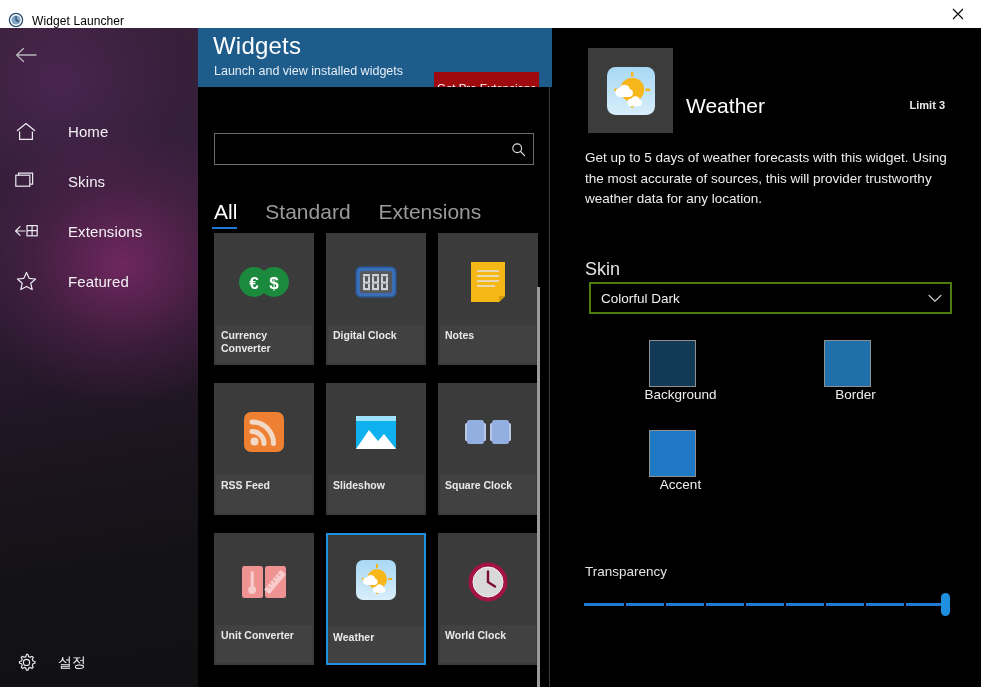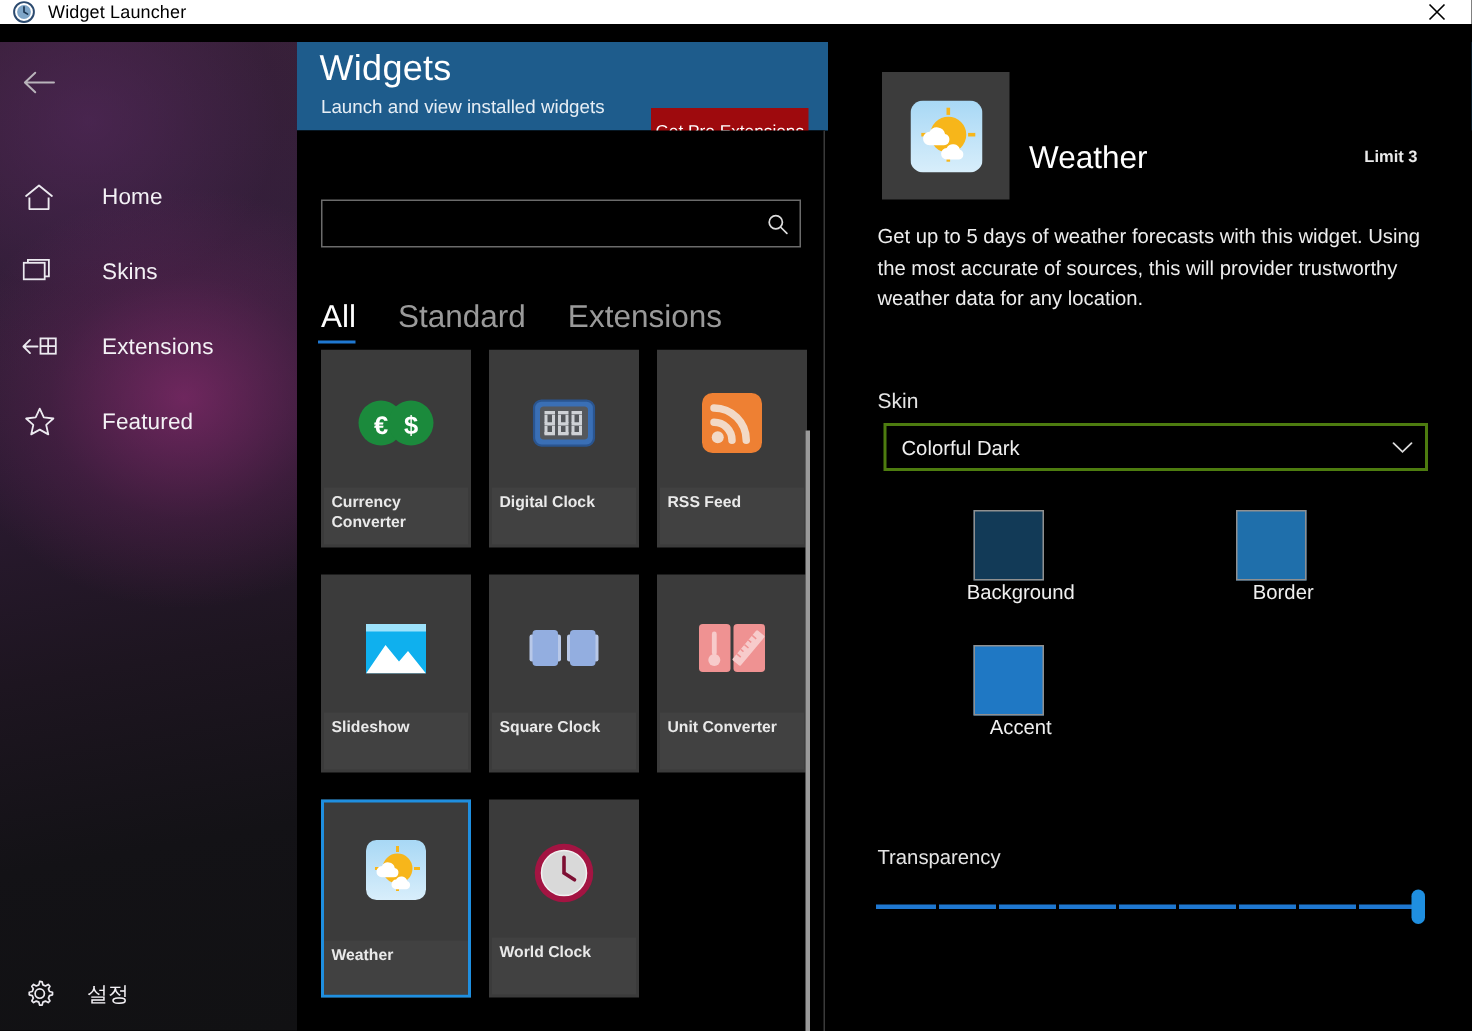--- a/index.html
+++ b/index.html
@@ -6,23 +6,23 @@
   html, body {
     width: 981px; height: 687px;
     overflow: hidden;
     background: #000;
     font-family: "Liberation Sans", sans-serif;
     -webkit-font-smoothing: antialiased;
   }
 
   
   .titlebar {
-    position: absolute; left: 0; top: 0; width: 981px; height: 16px;
+    position: absolute; left: 0; top: 0; width: 981px; height: 28px;
     background: #ffffff;
-    display: flex; align-items: center;
+    display: flex; align-items: flex-end;
   }
   .titlebar-icon {
     width: 16px; height: 16px; margin-left: 8px; margin-right: 8px;
     flex: 0 0 auto;
   }
   .titlebar-title {
     font-size: 12px; color: #000; letter-spacing: 0.1px;
   }
   .titlebar-close {
     margin-left: auto; width: 46px; height: 28px;
@@ -182,21 +182,21 @@
   }
   .detail-limit {
     position: absolute; right: 36px; top: 71px;
     font-size: 11px; font-weight: bold; color: #eaeaea;
   }
   .detail-desc {
     position: absolute; left: 33px; top: 120px; width: 375px;
     font-size: 13.5px; color: #ededed; line-height: 1.52;
   }
   .field-label {
-    position: absolute; font-size: 14px; color: #e4e4e4;
+    position: absolute; font-size: 18px; color: #e4e4e4;
   }
   .skin-label { left: 33px; top: 231px; }
   .skin-select {
     position: absolute; left: 37px; top: 254px; width: 363px; height: 32px;
     border: 2px solid #4d7c0f; background: #000;
     display: flex; align-items: center; cursor: pointer;
   }
   .skin-value { font-size: 13.5px; color: #f0f0f0; padding-left: 10px; flex: 1 1 auto; }
   .skin-caret { width: 30px; flex: 0 0 30px; display: flex; align-items: center; justify-content: center; color: #d8d8d8; }
 
@@ -380,20 +380,35 @@
                 <rect x="26" y="15.5" width="7" height="2.2"></rect>
               <rect x="26" y="18" width="2" height="5.5"></rect>
                 <rect x="31" y="18" width="2" height="5.5"></rect>
               <rect x="26" y="22" width="7" height="2.2"></rect>
             </g>
           </svg>
         </div>
         <div class="tile-caption">Digital Clock</div>
       </div>
 
+      <div class="tile">
+        <div class="tile-art">
+          <svg width="40" height="44" viewBox="0 0 40 44">
+            <path d="M3 2 H37 V36 L31 42 H3 Z" fill="#f5b816"></path>
+            <path d="M37 36 L31 42 V36 Z" fill="#d99c0a"></path>
+            <g stroke="#e7dcc2" stroke-width="1.8">
+              <path d="M9 11 H31"></path>
+                <path d="M9 16 H31"></path>
+                <path d="M9 21 H31"></path>
+                <path d="M9 26 H27"></path>
+            </g>
+          </svg>
+        </div>
+        <div class="tile-caption">Notes</div>
+      </div>
 
       <div class="tile">
         <div class="tile-art">
           <svg width="40" height="40" viewBox="0 0 40 40">
             <rect x="0" y="0" width="40" height="40" rx="7" fill="#ee8033"></rect>
             <circle cx="10.5" cy="29.5" r="4" fill="#f2d9c6"></circle>
             <path d="M8 19.5 a12 12 0 0 1 12 12" fill="none" stroke="#f2d9c6" stroke-width="5" stroke-linecap="round"></path>
             <path d="M8 10 a21.5 21.5 0 0 1 21.5 21.5" fill="none" stroke="#f2d9c6" stroke-width="5" stroke-linecap="round"></path>
           </svg>
         </div>

